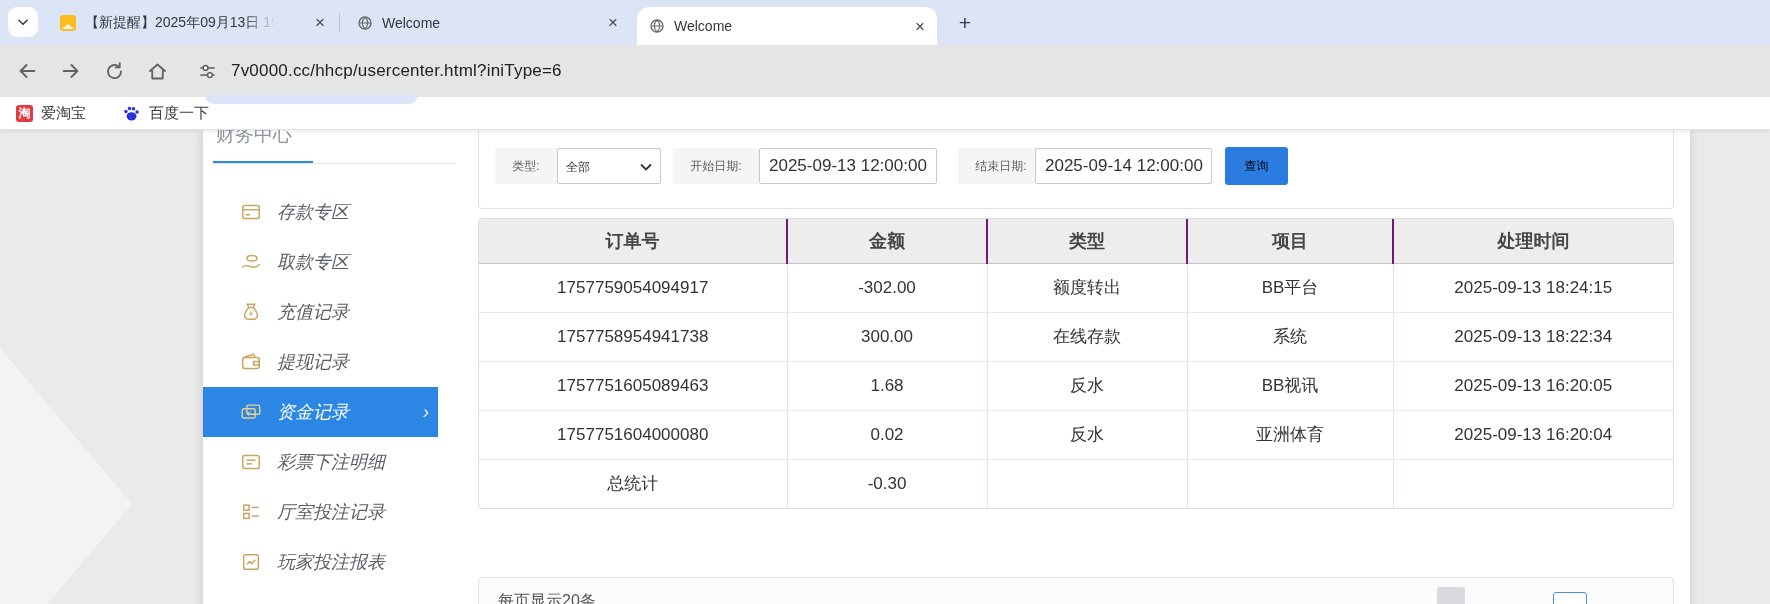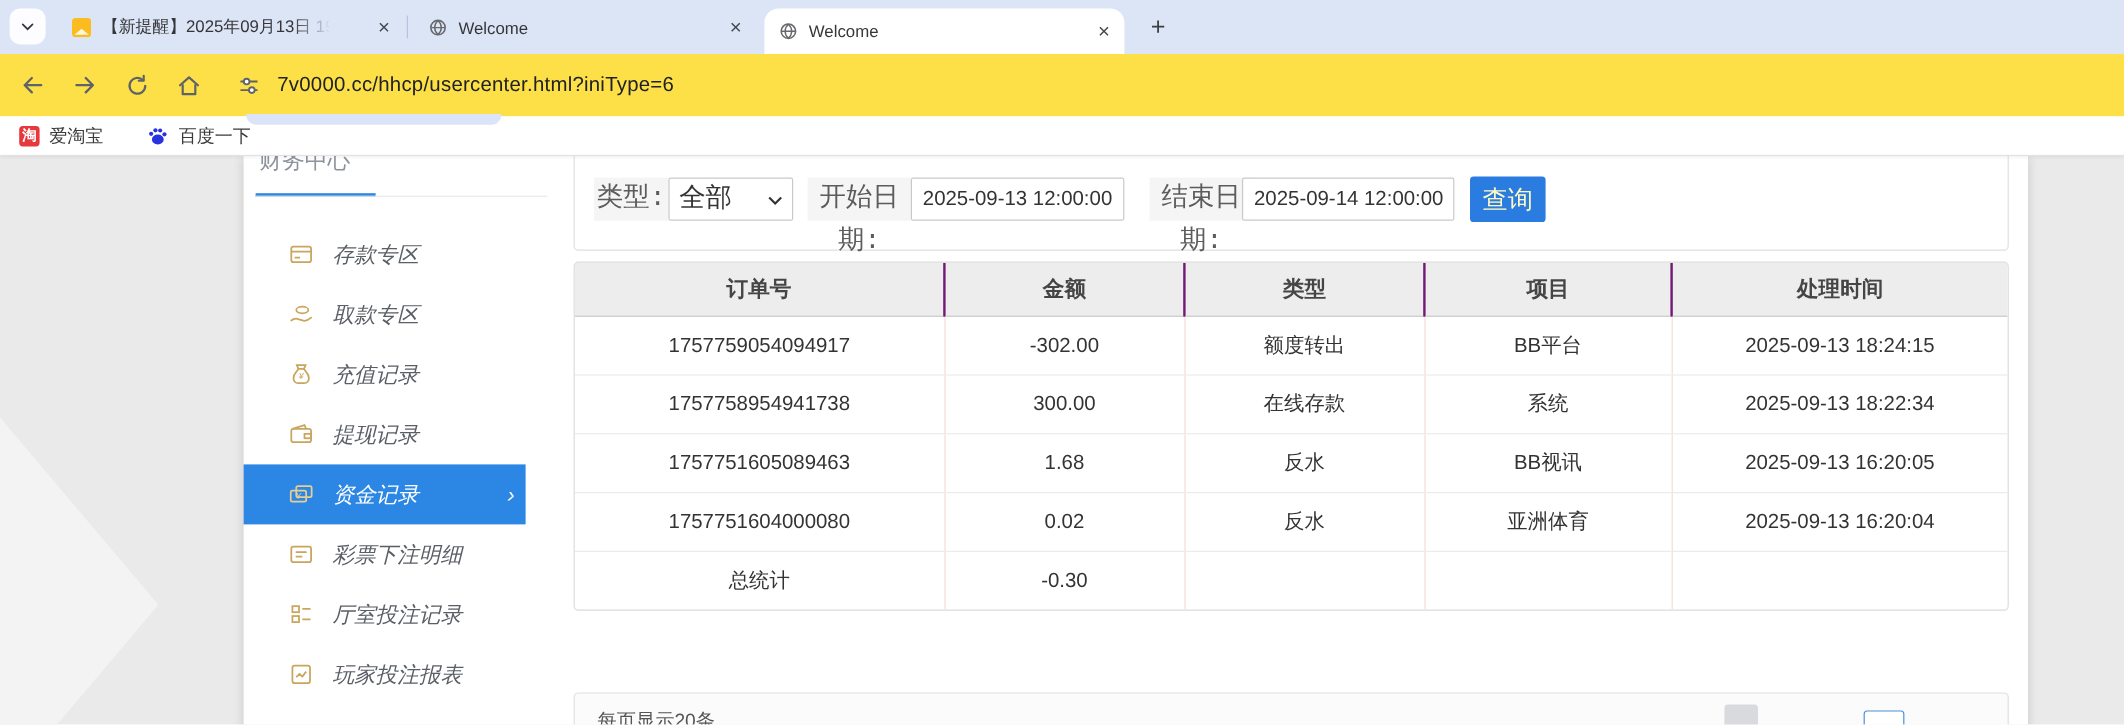--- a/index.html
+++ b/index.html
@@ -19,21 +19,21 @@
     -webkit-mask-image:linear-gradient(to right,#000 82%,transparent 98%);
             mask-image:linear-gradient(to right,#000 82%,transparent 98%); }
   .tabsep { position:absolute; left:339px; top:13px; width:1px; height:19px; background:#b9c3de; }
   .tab2 { left:345px; width:285px; }
   .tab-active { left:637px; top:7px; height:38px; width:300px; background:#fff; border-radius:12px 12px 0 0; }
   .newtab { position:absolute; left:951px; top:9px; width:28px; height:28px; display:flex;
     align-items:center; justify-content:center; font-size:21px; color:#3c4043; }
   .favicon { width:16px; height:16px; flex:0 0 auto; }
 
   
-  .toolbar { position:absolute; left:0; top:45px; width:100%; height:52px; background:#fde047;
+  .toolbar { position:absolute; left:0; top:45px; width:100%; height:52px; background:#e5e5e5;
     display:flex; align-items:center; }
   .navicon { display:flex; align-items:center; justify-content:center; }
   .i-back { margin-left:16px; } .i-fwd { margin-left:22px; } .i-reload { margin-left:22px; }
   .i-home { margin-left:22px; } .i-tune { margin-left:30px; }
   .urltext { margin-left:14px; font-size:17px; color:#202124; letter-spacing:.2px; }
 
   
   .popup-remnant { position:absolute; left:205px; top:95px; width:213px; height:9px;
     background:#dbe4f8; border-radius:0 0 10px 10px; z-index:6; }
 
@@ -63,30 +63,30 @@
     padding-left:37px; font-size:18px; color:#5a5f66; cursor:default;font-style:italic; }
   .menu-item.active { background:#2b86e4; color:#fff; }
   .menu-item .chev { position:absolute; right:9px; top:50%; transform:translateY(-50%);
     color:#fff; font-size:18px; line-height:1; }
   .micon { width:22px; height:22px; flex:0 0 auto; }
 
   
   .panel { position:absolute; left:275px; top:0; width:1198px; }
   .filterbox { position:absolute; left:0; top:-8px; width:1196px; height:87px;
     border:1px solid #e0e0e0; border-radius:4px; background:#fff; }
-  .fitem { position:absolute; top:25px; height:36px; line-height:36px; font-size:22px;font-family:Liberation Mono, monospace; }
+  .fitem { position:absolute; top:25px; height:36px; line-height:36px; font-size:12px; }
   .chip { background:#f5f5f5; color:#5c5c5c; text-align:center; }
   .selectbox { border:1px solid #c9c9c9; border-radius:2px; color:#333; padding-left:8px;
     background:#fff; position:relative; }
   .selectbox svg { position:absolute; right:8px; top:13px; }
   .dinput { border:1px solid #c9c9c9; border-radius:2px; color:#333; padding-left:9px;
     font-size:17px; font-family:inherit; background:#fff; height:36px; width:100%; outline:none; }
   .inwrap { position:absolute; top:25px; height:36px; }
-  .btn-query { position:absolute; top:24px; height:38px; width:63px; background:#2b7ce0; color:#fef9c3;
-    border:none; border-radius:3px; font-size:21px; font-family:inherit; cursor:pointer; }
+  .btn-query { position:absolute; top:24px; height:38px; width:63px; background:#2b7ce0; color:#000000;
+    border:none; border-radius:3px; font-size:12px; font-family:inherit; cursor:pointer; }
 
   .tablebox { position:absolute; left:0; top:88px; width:1196px; border:1px solid #dcdcdc;
     border-radius:4px; background:#fff; overflow:hidden; }
   table { border-collapse:collapse; table-layout:fixed; width:1194px; }
   th { height:44px; background:#ededed; font-size:18px; font-weight:bold; color:#454545;
     border-bottom:1px solid #c6c6c6; border-left:2px solid #701a75; text-align:center; }
   th:first-child { border-left:none; }
   td { height:49px; font-size:17px; color:#333; text-align:center;
     border-left:1px solid #f6ddd6; border-top:1px solid #ebebeb; }
   td:first-child { border-left:none; }

